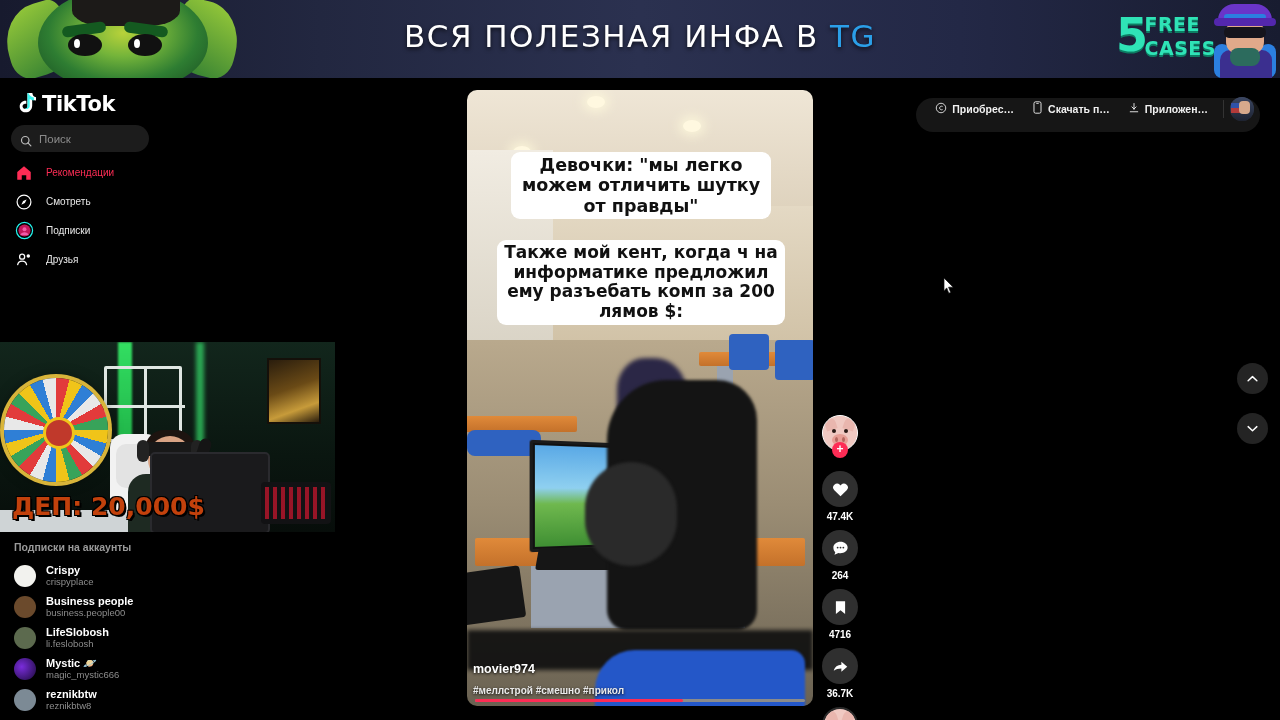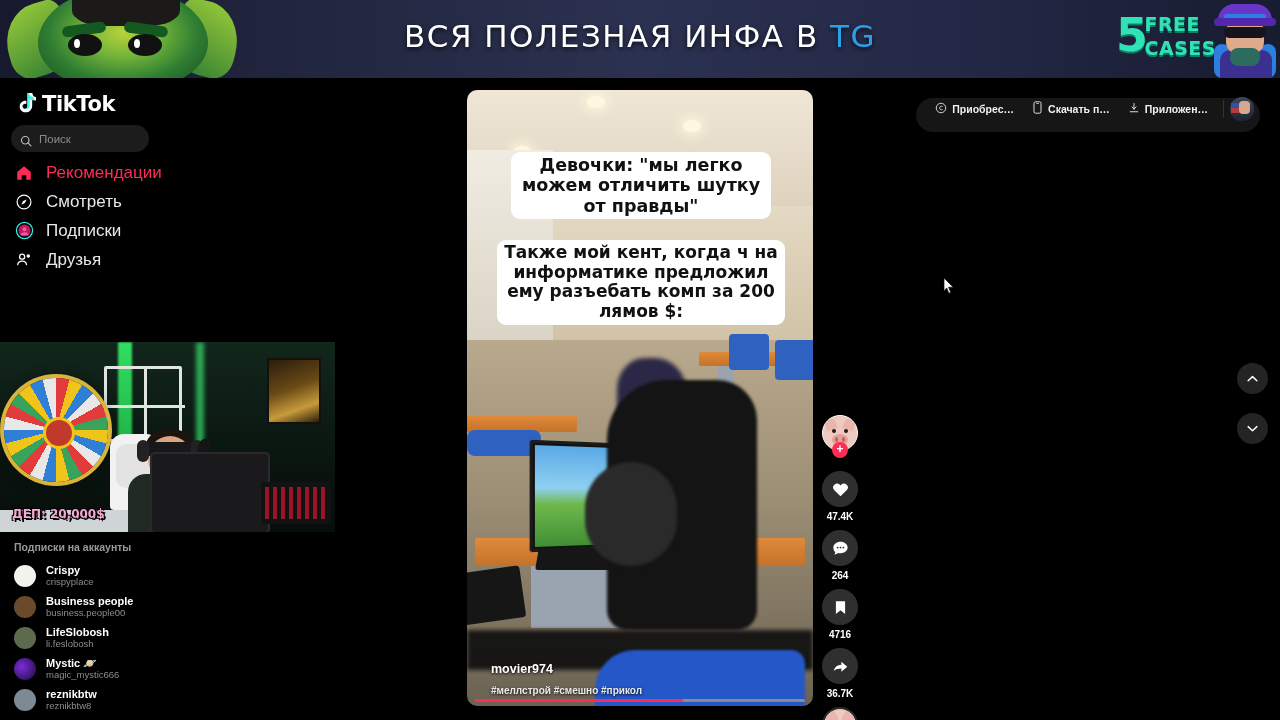--- a/index.html
+++ b/index.html
@@ -63,21 +63,21 @@
   .logo-text { font-size: 21px; font-weight: 800; letter-spacing:-.4px; font-family:"DejaVu Sans", sans-serif; }
 
   .search-wrap { position:absolute; left:11px; top:47px; width:138px; height:27px;
     background:#1c1c1c; border-radius:14px; display:flex; align-items:center; padding:0 9px; gap:7px; }
   .search-ico { width:12px; height:12px; flex:0 0 auto; }
   .search-ph { font-size:11.5px; color:#8b8b8b; }
 
   .nav { position:absolute; left:0; top:80px; width:360px; }
   .nav-item { display:flex; align-items:center; gap:12px; height:29px; padding-left:14px; cursor:pointer; }
   .nav-ico { width:20px; height:20px; flex:0 0 auto; display:flex; align-items:center; justify-content:center; }
-  .nav-label { font-size:17px; color:#e8e8e8; }
+  .nav-label { font-size:10px; color:#e8e8e8; }
   .nav-item.active .nav-label { color:#fe2c55; }
 
   
   .stream {
     position:absolute; left:0; top:264px; width:335px; height:190px; overflow:hidden;
     background:#0b1410;
   }
   .st-wall { position:absolute; inset:0; background:linear-gradient(180deg,#12261c 0%,#0a1610 60%,#070d0a 100%); }
   .st-glow { position:absolute; left:118px; top:0; width:14px; height:190px; background:linear-gradient(180deg,#39ff6e,#13a83c); opacity:.85; filter: blur(1px); }
   .st-glow2 { position:absolute; left:196px; top:0; width:8px; height:130px; background:#3dff7a; opacity:.6; filter: blur(2px); }
@@ -103,21 +103,21 @@
   .hphone { position:absolute; left:140px; top:100px; width:60px; height:14px; background:#181818; border-radius:8px; }
   .hphone::after { content:""; position:absolute; left:-3px; top:-2px; width:12px; height:22px; background:#222; border-radius:6px; }
   .hphone::before { content:""; position:absolute; right:-3px; top:-2px; width:12px; height:22px; background:#222; border-radius:6px; }
   .streamer-body { position:absolute; left:128px; top:132px; width:88px; height:60px; background:#1e2a22; border-radius:18px 18px 0 0; }
   .monitor { position:absolute; left:150px; top:110px; width:120px; height:82px; background:#1a1a1c; border-radius:5px; border:2px solid #2a2a2e; }
   .mic { position:absolute; left:196px; top:96px; width:12px; height:34px; background:#151515; border-radius:6px; transform:rotate(18deg); }
   .kbd { position:absolute; right:4px; top:140px; width:70px; height:42px; background:#121214; border-radius:4px; }
   .kbd::after { content:""; position:absolute; left:4px; top:5px; right:4px; bottom:5px;
      background: repeating-linear-gradient(90deg,#b0152a 0 4px, #121214 4px 8px); opacity:.85; }
   .desk { position:absolute; left:0; top:168px; width:150px; height:24px; background:#cfd4d6; }
-  .st-text { position:absolute; left:12px; bottom:11px; font-size:12px; font-weight:800; color:#f9a8d4;
+  .st-text { position:absolute; left:12px; bottom:11px; font-size:25px; font-weight:800; color:#c2410c;
      text-shadow: 2px 2px 0 #000, -1px -1px 0 #000, 1px -1px 0 #000, -1px 1px 0 #000; font-family:"DejaVu Sans", sans-serif;text-align:center; }
 
   .accounts { position:absolute; left:0; top:463px; width:360px; }
   .acc-title { font-size:10.5px; color:#9a9a9a; padding-left:14px; margin-bottom:7px; font-weight:600; }
   .acc-row { display:flex; align-items:center; gap:10px; height:31px; padding-left:14px; cursor:pointer; }
   .acc-av { width:22px; height:22px; border-radius:50%; flex:0 0 auto; }
   .acc-n { font-size:11px; font-weight:700; color:#fff; line-height:12px; }
   .acc-u { font-size:9.5px; color:#8d8d8d; line-height:12px; }
 
   
@@ -152,21 +152,21 @@
   .v-person2 { position:absolute; left:150px; top:268px; width:70px; height:78px; background:#2b2746; border-radius:40% 46% 36% 40%; filter: blur(2.2px); }
   .v-arm { position:absolute; left:118px; top:372px; width:92px; height:104px; background:#2a2a2a; border-radius:46px; filter: blur(1.6px); }
   .v-blue-bag { position:absolute; left:128px; top:560px; width:210px; height:60px; background:#2457c8; border-radius:40px 14px 0 0; filter: blur(1px); }
   .v-dark-band { position:absolute; left:0; top:540px; width:346px; height:40px; background:#101010; filter: blur(2px); opacity:.92; }
 
   .cap { position:absolute; background:#fff; color:#111; border-radius:9px; font-weight:800;
     font-family:"DejaVu Sans", sans-serif; text-align:center; line-height:1.16; padding:3px 7px; }
   .cap1 { left:44px; top:62px; width:260px; font-size:17.5px; }
   .cap2 { left:30px; top:150px; width:288px; font-size:17px; }
 
-  .v-bottom { position:absolute; left:0; bottom:0; width:412px; padding:0 0 10px 24px; }
+  .v-bottom { position:absolute; left:0; bottom:0; width:412px; padding:0 0 10px 6px; }
   .v-user { font-size:12.5px; font-weight:700; color:#fff; text-shadow:0 1px 3px rgba(0,0,0,.9); }
   .v-tags { font-size:10px; font-weight:700; color:#e9e9e9; margin-top:9px; text-shadow:0 1px 3px rgba(0,0,0,.9); }
   .v-progress { position:absolute; left:8px; right:8px; bottom:4px; height:3px; background:#8b8b8b; border-radius:2px; }
   .v-progress > span { display:block; height:3px; width:63%; background:#fe2c55; border-radius:2px; }
 
   
   .rail { position:absolute; left:822px; top:415px; width:36px; }
   .rail-av { position:relative; width:36px; height:36px; margin-bottom:20px; }
   .rail-av .pic { width:36px; height:36px; border-radius:50%; overflow:hidden; background:#f3d9d4; position:relative; border:1.5px solid #fff; }
   .pig { position:absolute; inset:0; background:#f0c9c2; }

